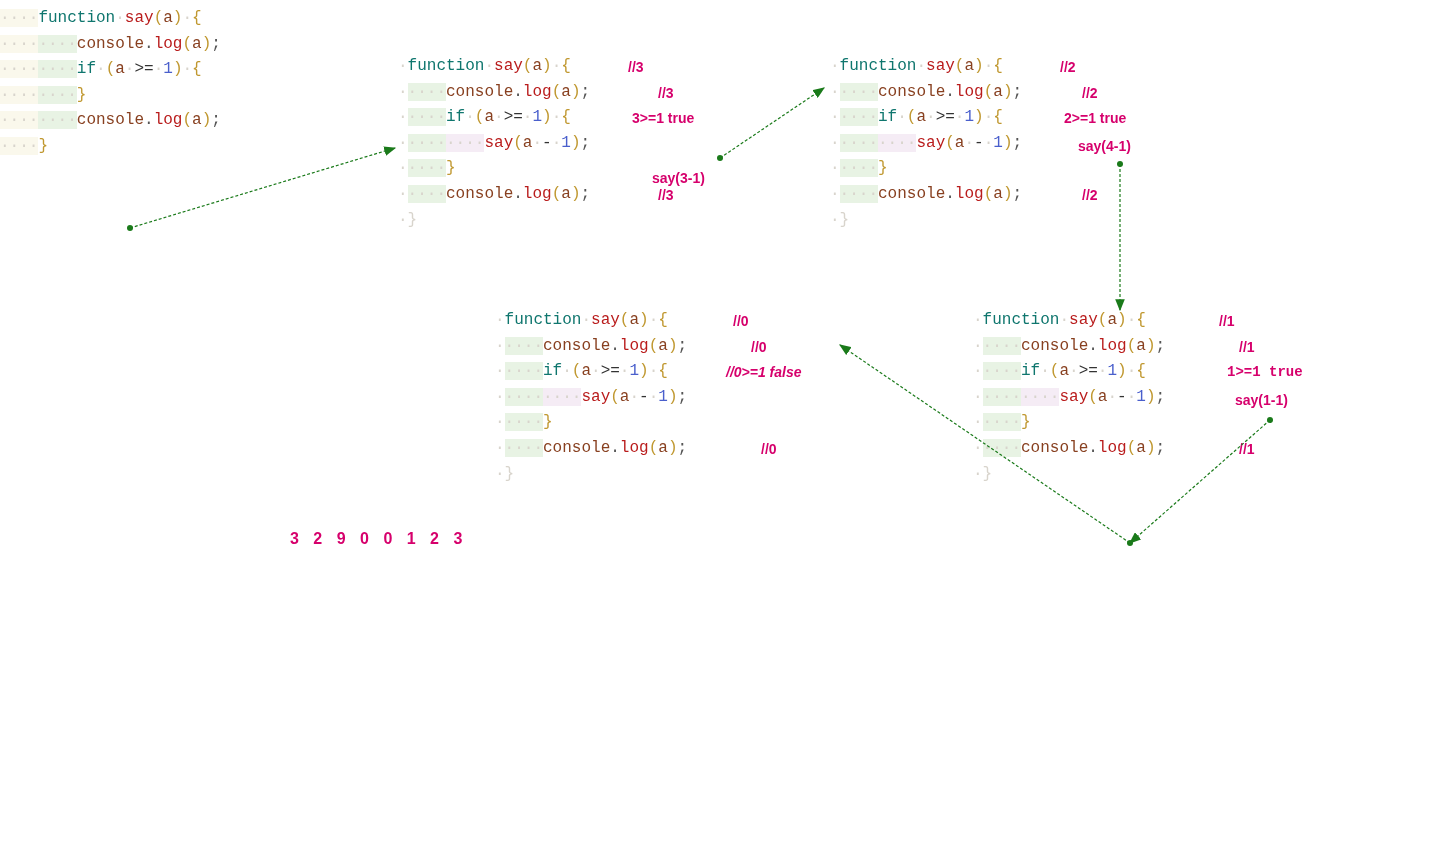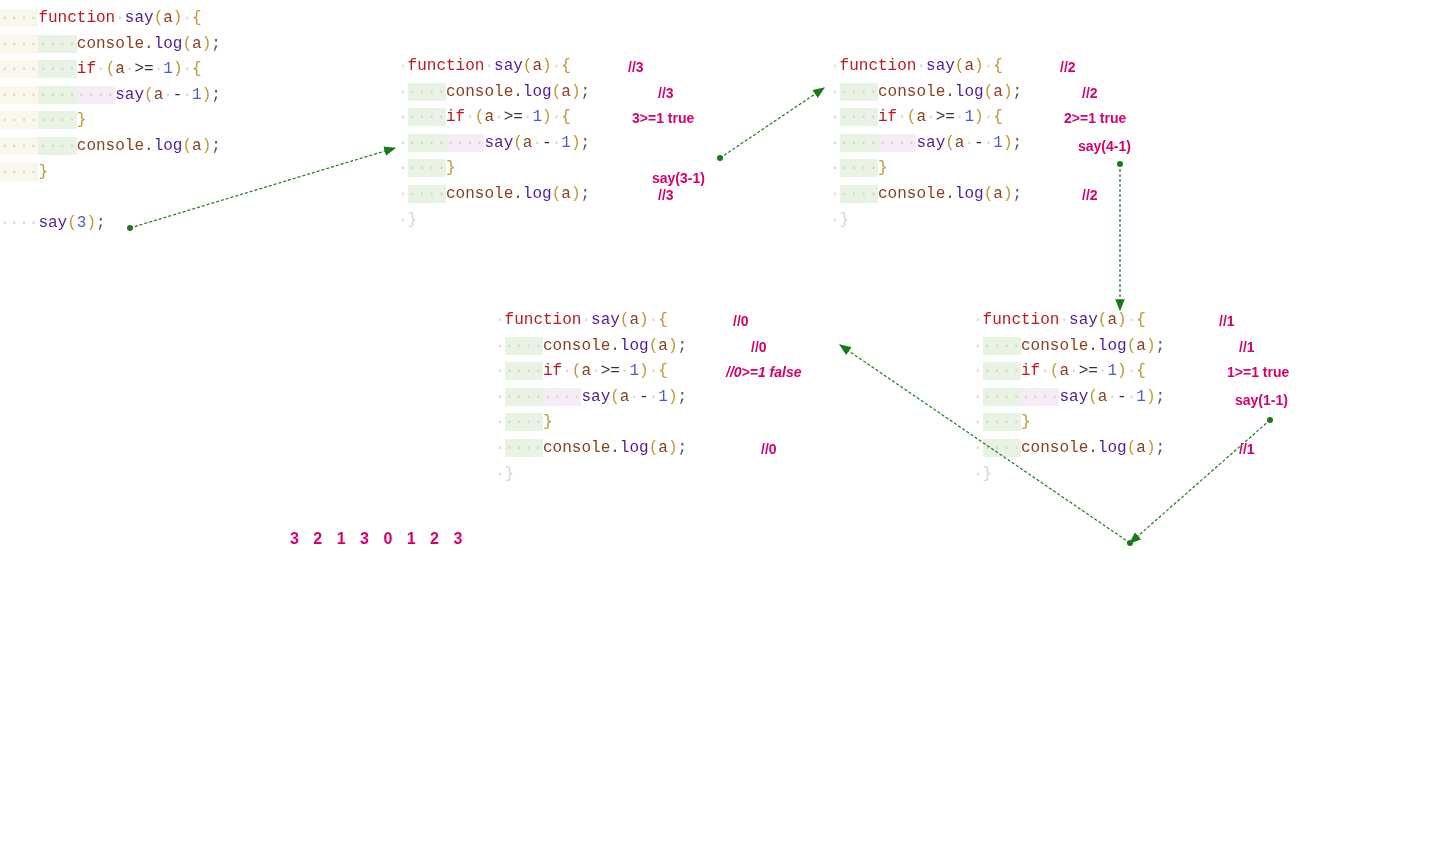--- a/index.html
+++ b/index.html
@@ -18,22 +18,22 @@
 }
 .line {
   line-height: 1.6;
   height: 25.6px;
   position: relative;
 }
 .ws { color: #d8d4cc; }
 .ws-hl1 { background: #faf8ec; color: #d8d4cc; }
 .ws-hl2 { background: #e8f3e4; color: #d8d4cc; }
 .ws-hl3 { background: #f5ecf5; color: #d8d4cc; }
-.kw { color: #b91c1c; }
-.fn { color: #4c1d95; }
+.kw { color: #0f766e; }
+.fn { color: #b91c1c; }
 .paren { color: #c09830; }
 .var { color: #884020; }
 .op { color: #333; }
 .num { color: #4a5fcc; }
 .punc { color: #555; }
 .brace { color: #c09830; }
 .brace-dim { color: #d8d4cc; }
 .annot {
   color: #d6006c;
   font-weight: bold;
@@ -67,26 +67,24 @@
   fill: #1a7a1a;
 }
 </style>
 </head>
 <body>
 
 <div class="code-block" style="left:0px; top:6px;">
   <div class="line"><span class="ws-hl1">····</span><span class="kw">function</span><span class="ws">·</span><span class="fn">say</span><span class="paren">(</span><span class="var">a</span><span class="paren">)</span><span class="ws">·</span><span class="brace">{</span></div>
   <div class="line"><span class="ws-hl1">····</span><span class="ws-hl2">····</span><span class="var">console</span><span class="punc">.</span><span class="fn">log</span><span class="paren">(</span><span class="var">a</span><span class="paren">)</span><span class="punc">;</span></div>
   <div class="line"><span class="ws-hl1">····</span><span class="ws-hl2">····</span><span class="kw">if</span><span class="ws">·</span><span class="paren">(</span><span class="var">a</span><span class="ws">·</span><span class="op">&gt;=</span><span class="ws">·</span><span class="num">1</span><span class="paren">)</span><span class="ws">·</span><span class="brace">{</span></div>
-  <div class="line"><span class="ws-hl1">····</span><span class="ws-hl2">····</span><span class="ws-hl3">····</span><span class="fn">say</span><span class="paren">(</span><span class="var">a</span><span class="ws">·</span><span class="op">-</span><span class="ws">·</span><span class="num">1</span><span class="paren">)</span><span class="punc">;</span></div>
   <div class="line"><span class="ws-hl1">····</span><span class="ws-hl2">····</span><span class="brace">}</span></div>
   <div class="line"><span class="ws-hl1">····</span><span class="ws-hl2">····</span><span class="var">console</span><span class="punc">.</span><span class="fn">log</span><span class="paren">(</span><span class="var">a</span><span class="paren">)</span><span class="punc">;</span></div>
   <div class="line"><span class="ws-hl1">····</span><span class="brace">}</span></div>
   <div class="line">&nbsp;</div>
-  <div class="line"><span class="ws">····</span><span class="fn">say</span><span class="paren">(</span><span class="num">3</span><span class="paren">)</span><span class="punc">;</span></div>
 </div>
 
 <div class="code-block" style="left:398px; top:54px;">
   <div class="line"><span class="ws">·</span><span class="kw">function</span><span class="ws">·</span><span class="fn">say</span><span class="paren">(</span><span class="var">a</span><span class="paren">)</span><span class="ws">·</span><span class="brace">{</span>
     <span class="annot" style="left:230px; top:2px;">//3</span>
   </div>
   <div class="line"><span class="ws">·</span><span class="ws-hl2">····</span><span class="var">console</span><span class="punc">.</span><span class="fn">log</span><span class="paren">(</span><span class="var">a</span><span class="paren">)</span><span class="punc">;</span>
     <span class="annot" style="left:260px; top:2px;">//3</span>
   </div>
   <div class="line"><span class="ws">·</span><span class="ws-hl2">····</span><span class="kw">if</span><span class="ws">·</span><span class="paren">(</span><span class="var">a</span><span class="ws">·</span><span class="op">&gt;=</span><span class="ws">·</span><span class="num">1</span><span class="paren">)</span><span class="ws">·</span><span class="brace">{</span>
@@ -123,21 +121,21 @@
 </div>
 
 <div class="code-block" style="left:973px; top:308px;">
   <div class="line"><span class="ws">·</span><span class="kw">function</span><span class="ws">·</span><span class="fn">say</span><span class="paren">(</span><span class="var">a</span><span class="paren">)</span><span class="ws">·</span><span class="brace">{</span>
     <span class="annot" style="left:246px; top:2px;">//1</span>
   </div>
   <div class="line"><span class="ws">·</span><span class="ws-hl2">····</span><span class="var">console</span><span class="punc">.</span><span class="fn">log</span><span class="paren">(</span><span class="var">a</span><span class="paren">)</span><span class="punc">;</span>
     <span class="annot" style="left:266px; top:2px;">//1</span>
   </div>
   <div class="line"><span class="ws">·</span><span class="ws-hl2">····</span><span class="kw">if</span><span class="ws">·</span><span class="paren">(</span><span class="var">a</span><span class="ws">·</span><span class="op">&gt;=</span><span class="ws">·</span><span class="num">1</span><span class="paren">)</span><span class="ws">·</span><span class="brace">{</span>
-    <span class="annot" style="left:254px; top:2px;">1&gt;=1 true</span>
+    <span class="annot" style="left:254px; top:2px;font-family:Liberation Mono, monospace;">1&gt;=1 true</span>
   </div>
   <div class="line"><span class="ws">·</span><span class="ws-hl2">····</span><span class="ws-hl3">····</span><span class="fn">say</span><span class="paren">(</span><span class="var">a</span><span class="ws">·</span><span class="op">-</span><span class="ws">·</span><span class="num">1</span><span class="paren">)</span><span class="punc">;</span>
     <span class="annot" style="left:262px; top:4px;">say(1-1)</span>
   </div>
   <div class="line"><span class="ws">·</span><span class="ws-hl2">····</span><span class="brace">}</span></div>
   <div class="line"><span class="ws">·</span><span class="ws-hl2">····</span><span class="var">console</span><span class="punc">.</span><span class="fn">log</span><span class="paren">(</span><span class="var">a</span><span class="paren">)</span><span class="punc">;</span>
     <span class="annot" style="left:266px; top:2px;">//1</span>
   </div>
   <div class="line"><span class="ws">·</span><span class="brace-dim">}</span></div>
 </div>
@@ -153,21 +151,21 @@
     <span class="annot" style="left:231px; top:2px;font-style:italic;">//0&gt;=1 false</span>
   </div>
   <div class="line"><span class="ws">·</span><span class="ws-hl2">····</span><span class="ws-hl3">····</span><span class="fn">say</span><span class="paren">(</span><span class="var">a</span><span class="ws">·</span><span class="op">-</span><span class="ws">·</span><span class="num">1</span><span class="paren">)</span><span class="punc">;</span></div>
   <div class="line"><span class="ws">·</span><span class="ws-hl2">····</span><span class="brace">}</span></div>
   <div class="line"><span class="ws">·</span><span class="ws-hl2">····</span><span class="var">console</span><span class="punc">.</span><span class="fn">log</span><span class="paren">(</span><span class="var">a</span><span class="paren">)</span><span class="punc">;</span>
     <span class="annot" style="left:266px; top:2px;">//0</span>
   </div>
   <div class="line"><span class="ws">·</span><span class="brace-dim">}</span></div>
 </div>
 
-<div class="output" style="left:290px; top:530px;">3 2 1 3 0 1 2 3</div>
+<div class="output" style="left:290px; top:530px;">3 2 9 0 0 1 2 3</div>
 
 <svg class="arrows">
   <defs>
     <marker id="arrowhead" markerWidth="10" markerHeight="8" refX="9" refY="4" orient="auto">
       <polygon points="0 0, 10 4, 0 8" fill="#1a7a1a"></polygon>
     </marker>
   </defs>
 <line x1="130" y1="228" x2="395" y2="148" class="arrow-line" marker-end="url(#arrowhead)"></line>
     <circle cx="130" cy="228" r="3" class="arrow-dot"></circle>
     <line x1="720" y1="158" x2="824" y2="88" class="arrow-line" marker-end="url(#arrowhead)"></line>

